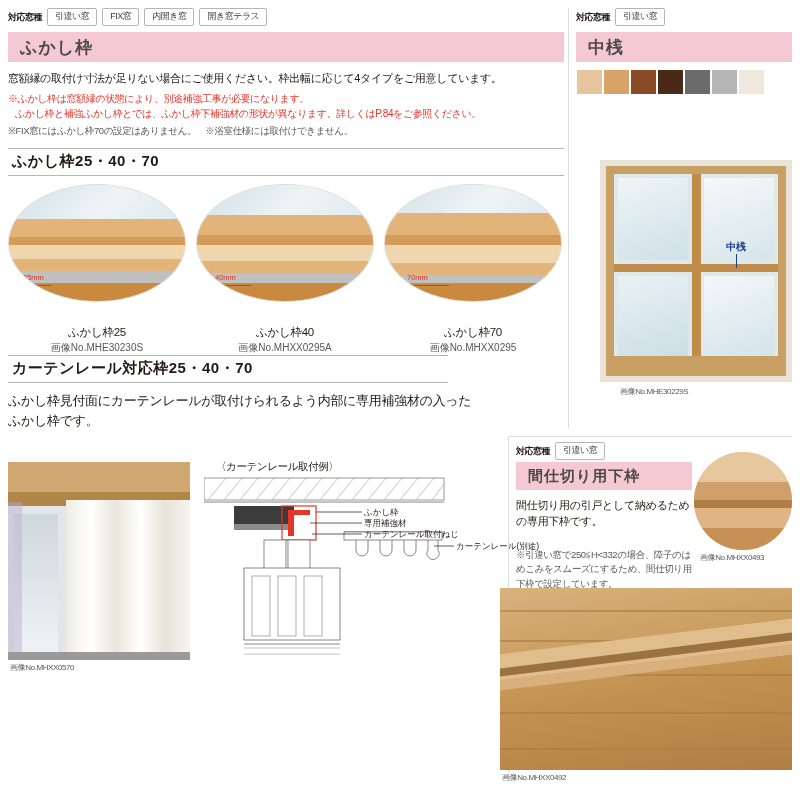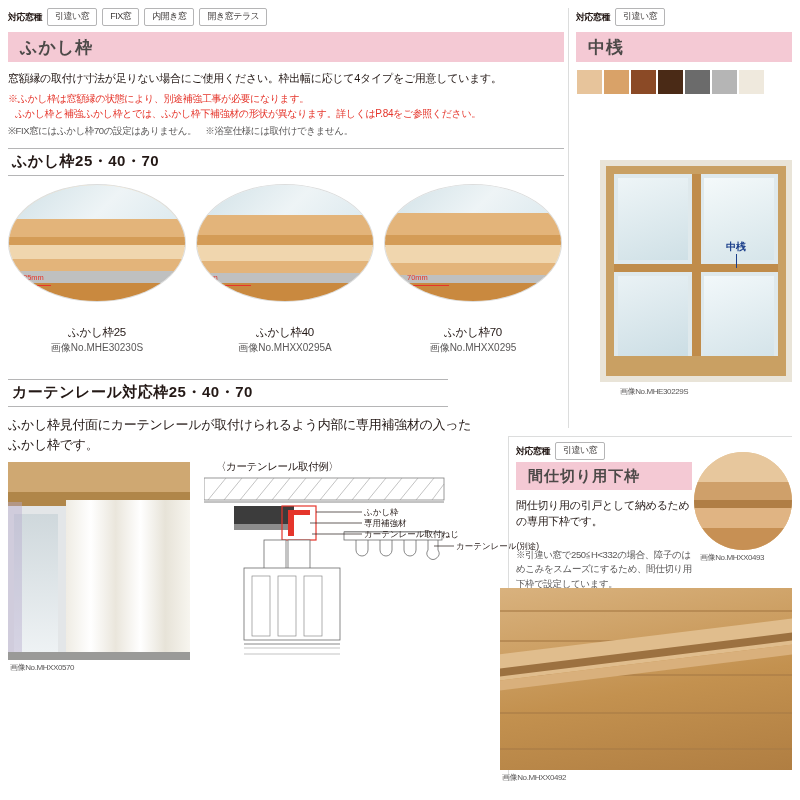--- a/index.html
+++ b/index.html
@@ -83,21 +83,21 @@
   
   .wood-a { position:absolute; background:#e3b47a; }
   .wood-b { position:absolute; background:#d49c57; }
   .wood-c { position:absolute; background:#f0d6ae; }
   .wood-d { position:absolute; background:#c9893f; }
   .glass { position:absolute; background:linear-gradient(135deg,#cfe0e6,#eef4f6 55%,#dce9ee); }
   .grayblk { position:absolute; background:#bfc0c0; }
   .dimline { position:absolute; background:#e5352b; height:1px; }
   .dimtxt { position:absolute; color:#e5352b; font-size:7.5px; }
 
-  #head2 { margin-top:24px; width:440px; }
+  #head2 { margin-top:0; width:440px; }
   #curtainLead { margin-top:8px; width:470px; font-size:13px; line-height:1.5; font-weight:normal;}
 
   #bottomArea { position:absolute; left:8px; top:462px; width:556px; }
   #photoCurtain {
     position:absolute; left:0; top:0; width:182px; height:198px;
     overflow:hidden; background:#d8d4cb;
   }
   #photoCurtainNo { position:absolute; left:2px; top:200px; }
 
   #diagTitle { position:absolute; left:208px; top:-2px; font-size:10.5px; color:#231815; letter-spacing:-0.4px;}
@@ -196,21 +196,21 @@
         <div class="circ">
           <div class="circ-inner">
             <div class="glass" style="left:0;top:0;width:178px;height:34px;"></div>
             <div class="wood-a" style="left:0;top:30px;width:178px;height:24px;"></div>
             <div class="wood-b" style="left:0;top:50px;width:178px;height:12px;"></div>
             <div class="wood-c" style="left:0;top:60px;width:178px;height:18px;"></div>
             <div class="wood-a" style="left:0;top:76px;width:178px;height:14px;"></div>
             <div class="grayblk" style="left:0;top:88px;width:178px;height:12px;"></div>
             <div class="wood-d" style="left:0;top:98px;width:178px;height:20px;"></div>
             <div class="dimline" style="left:20px;top:100px;width:34px;"></div>
-            <div class="dimtxt" style="left:0;top:88px;">40mm</div>
+            <div class="dimtxt" style="left:18px;top:88px;">40mm</div>
           </div>
         </div>
         <div class="circ-cap">
           <div class="t">ふかし枠40</div>
           <div class="n">画像No.MHXX0295A</div>
         </div>
       </div>
 
       <div class="circ-item">
         <div class="circ">

